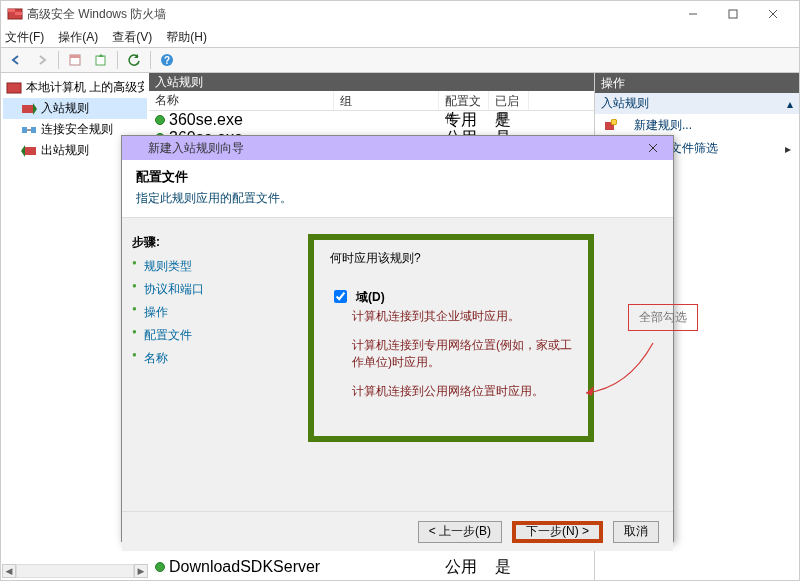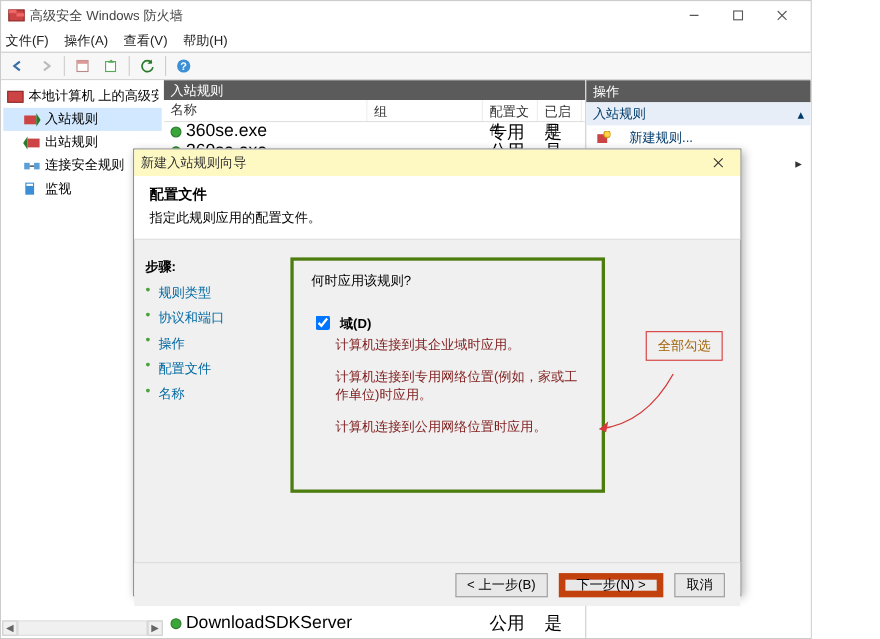--- a/index.html
+++ b/index.html
@@ -1,17 +1,17 @@
 <!DOCTYPE html>
 <html><head>
 <meta charset="utf-8">
 <style>
   * { box-sizing: border-box; font-family: "Microsoft YaHei", "Segoe UI", Tahoma, sans-serif; }
   body { margin:0; background:#fff; font-size:12px; color:#000; }
-  .win { width:738px; height:581px; position:relative; overflow:hidden; border:1px solid #ccc; }
+  .win { width:800px; height:581px; position:relative; overflow:hidden; border:1px solid #ccc; }
   
   .titlebar { height:26px; display:flex; align-items:center; padding:0 6px; }
   .titlebar .t-icon { width:16px; height:16px; margin-right:4px; }
   .titlebar .title { flex:1; color:#444; }
   .titlebar .winbtns { display:flex; }
   .winbtn { width:40px; height:24px; display:flex; align-items:center; justify-content:center; color:#666; }
   
   .menubar { height:20px; display:flex; align-items:center; padding:0 4px; gap:14px; color:#222; border-bottom:0; }
   .menuitem { cursor:default; }
   
@@ -37,42 +37,42 @@
   .c-profile { width:50px; }
   .c-enabled { width:40px; }
   .actions { width:205px; border-left:1px solid #ccc; background:#fff; }
   .actions-body { padding:0; }
   .actions-section { background:#e7eef7; padding:2px 6px; color:#003a6b; display:flex; align-items:center; justify-content:space-between; }
   .action-item { display:flex; align-items:center; gap:17px; padding:3px 8px; color:#003a6b; }
   .action-icon { width:14px; height:14px; }
   .arrow { margin-left:auto; color:#333; }
   
   .dialog { position:absolute; left:120px; top:134px; width:553px; height:407px; background:#f0f0f0; border:1px solid #888; box-shadow:2px 2px 8px rgba(0,0,0,0.3); }
-  .dlg-title { height:24px; display:flex; align-items:center; padding:0 6px; background:#fef9c3; }
+  .dlg-title { height:24px; display:flex; align-items:center; padding:0 6px; background:#c4b5fd;gap:20px; }
   .dlg-title .title { flex:1; color:#333; }
   .dlg-close { width:28px; height:20px; display:flex; align-items:center; justify-content:center; }
   .dlg-head { padding:8px 14px 10px; border-bottom:1px solid #ddd; background:#fff; }
   .dlg-head h3 { margin:0 0 4px; font-size:13px; font-weight:bold; }
-  .dlg-head p { margin:0; font-size:12px; color:#000000; }
+  .dlg-head p { margin:0; font-size:12px; color:#0c4a6e; }
   .dlg-body { display:flex; height:calc(407px - 24px - 50px - 40px); }
   .steps { width:118px; padding:16px 10px; }
   .steps-title { font-weight:bold; margin-bottom:4px; }
   .step { color:#0369a1; padding:3px 0 3px 12px; position:relative; cursor:default; }
   .step::before { content:"●"; position:absolute; left:0; top:3px; font-size:8px; color:#4aa33a; }
   .step.current::before { color:#4aa33a; }
   .profile-panel { flex:1; padding:16px 20px 10px 24px; position:relative; }
-  .redbox { border:3px solid #4d7c0f; padding:10px 16px 36px; width:286px; position:relative; }
+  .redbox { border:6px solid #4d7c0f; padding:10px 16px 24px; width:286px; position:relative;margin-left:44px; }
   .q { margin:0 0 20px; }
   .chkrow { margin:6px 0 2px; display:flex; align-items:flex-end; gap:6px; }
   .chkdesc { margin:0 0 12px 22px; color:#7f1d1d; }
-  .annot { position:absolute; right:-110px; top:64px; color:#a16207; border:1px solid #d63939; padding:4px 10px; }
+  .annot { position:absolute; right:-110px; top:64px; color:#737373; border:1px solid #d63939; padding:4px 10px; }
   .annot-arrow { position:absolute; right:-70px; top:98px; width:80px; height:60px; }
   .dlg-btns { height:40px; display:flex; align-items:center; justify-content:flex-end; gap:10px; padding:0 14px; border-top:1px solid #ddd; background:#f0f0f0; }
   .btn { height:22px; padding:0 10px; background:#e8e8e8; border:1px solid #999; font-size:12px; display:flex; align-items:center; }
-  .btn.primary { border:6px solid #c2410c; background:#e8e8e8; }
+  .btn.primary { border:4px solid #c2410c; background:#e8e8e8; }
   .scrollbar-h { position:absolute; left:1px; bottom:2px; width:146px; height:14px; background:#f0f0f0; display:flex; }
   .sb-btn { width:14px; height:14px; display:flex; align-items:center; justify-content:center; color:#666; border:1px solid #ccc; font-size:9px; }
   .sb-track { flex:1; border:1px solid #ddd; }
   .green-dot { width:10px; height:10px; border-radius:50%; background:#3aa63a; border:1px solid #2b7a2b; }
 </style>
 </head>
 <body>
 
 <div class="win">
 
@@ -163,39 +163,32 @@
       </div>
       <div class="tree-item sel">
         <span class="tree-icon"><svg viewBox="0 0 16 16">
               <rect x="1" y="4" width="11" height="8" fill="#c44"></rect>
               <path d="M12 2 L16 8 L12 14 Z" fill="#2a7a2a"></path>
             </svg></span>
         <span>入站规则</span>
       </div>
       <div class="tree-item">
         <span class="tree-icon"><svg viewBox="0 0 16 16">
-              <rect x="4" y="4" width="11" height="8" fill="#c44"></rect>
-              <path d="M4 2 L0 8 L4 14 Z" fill="#2a7a2a"></path>
-            </svg></span>
-        <span>出站规则</span>
-      </div>
-      <div class="tree-item">
-        <span class="tree-icon"><svg viewBox="0 0 16 16">
               <rect x="1" y="5" width="5" height="6" fill="#5aa0d8"></rect>
               <rect x="10" y="5" width="5" height="6" fill="#5aa0d8"></rect>
               <line x1="6" y1="8" x2="10" y2="8" stroke="#333"></line>
             </svg></span>
         <span>连接安全规则</span>
       </div>
       <div class="tree-item">
         <span class="tree-icon"><svg viewBox="0 0 16 16">
-              <rect x="2" y="2" width="8" height="11" fill="#3a8fd6"></rect>
-              <rect x="3" y="3" width="6" height="2" fill="#fff"></rect>
+              <rect x="4" y="4" width="11" height="8" fill="#c44"></rect>
+              <path d="M4 2 L0 8 L4 14 Z" fill="#2a7a2a"></path>
             </svg></span>
-        <span>监视</span>
+        <span>出站规则</span>
       </div>
 
       <div class="scrollbar-h">
         <div class="sb-btn">◀</div>
         <div class="sb-track"></div>
         <div class="sb-btn">▶</div>
       </div>
     </div>
 
     <div class="main">

